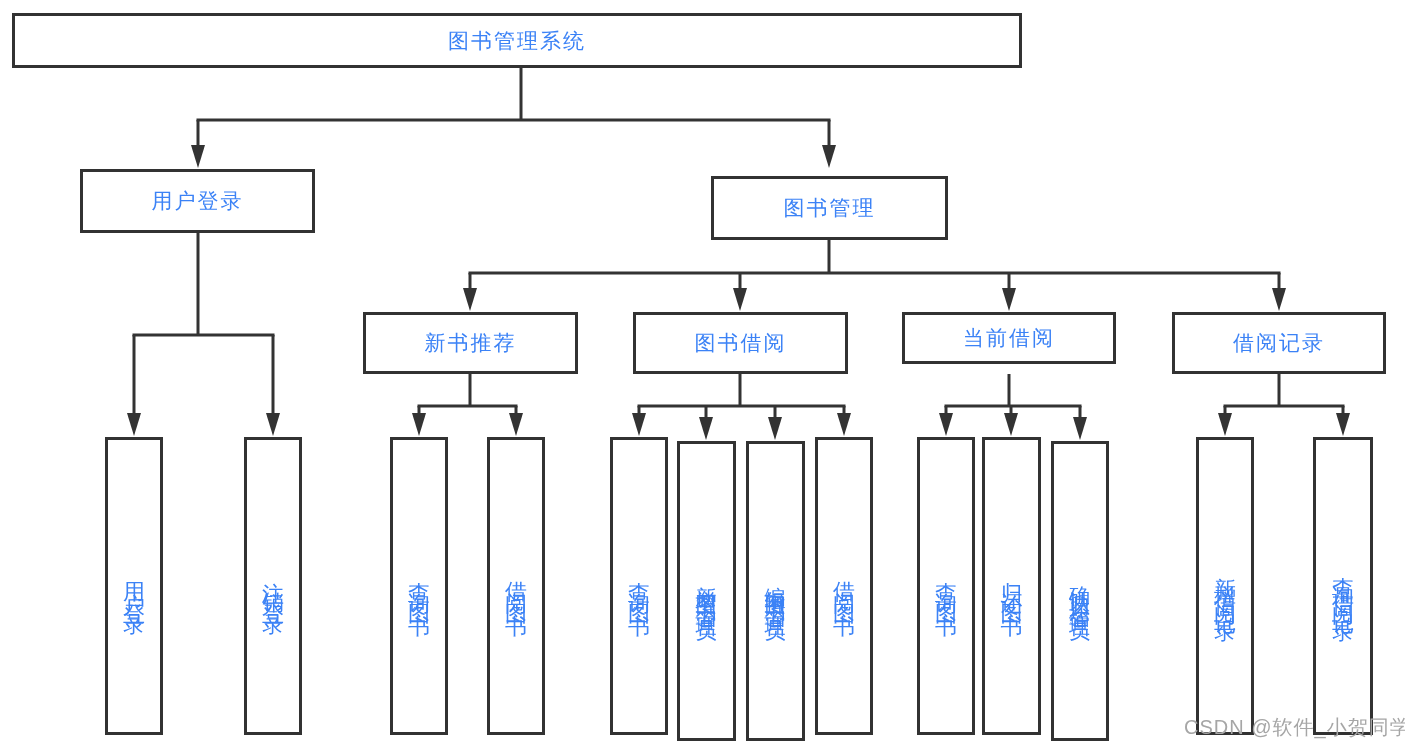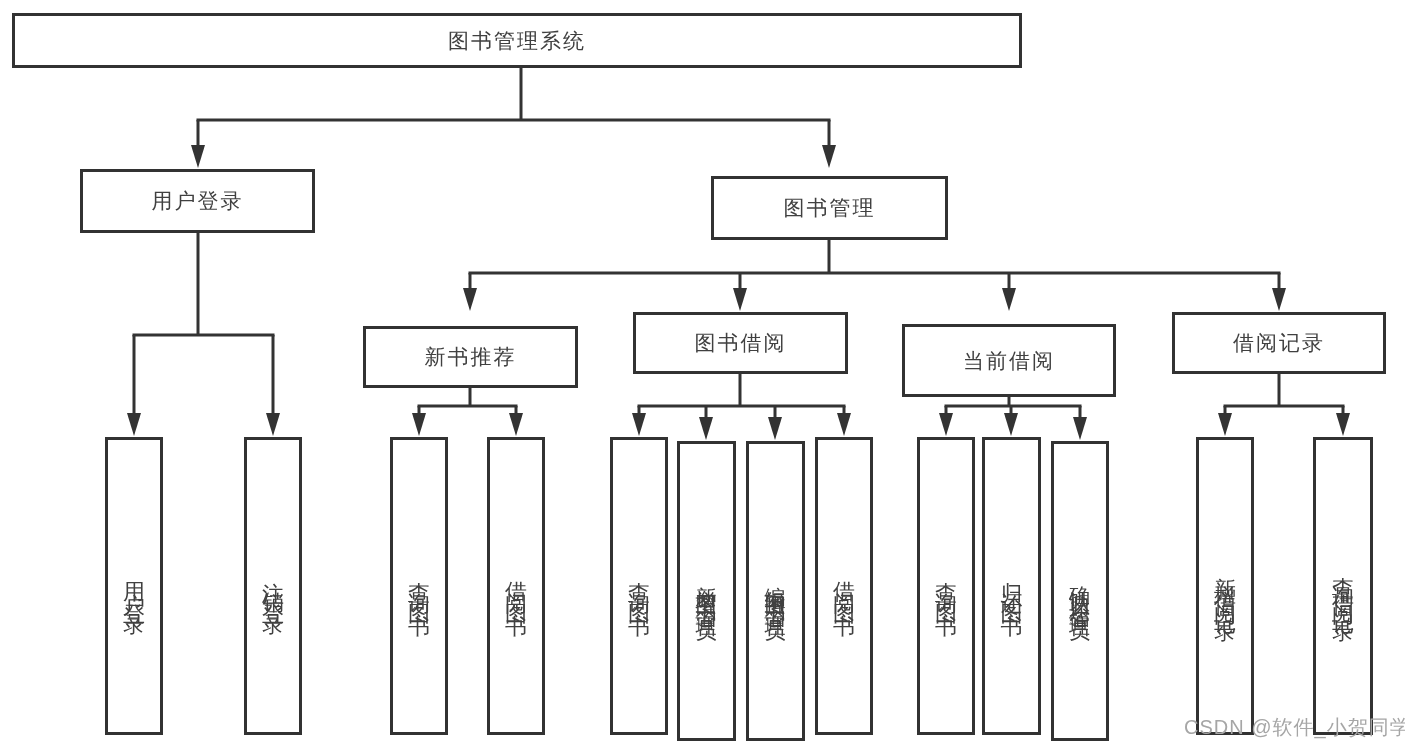--- a/index.html
+++ b/index.html
@@ -22,21 +22,21 @@
     z-index: 0;
   }
   .box {
     position: absolute;
     box-sizing: border-box;
     border: 3px solid #323232;
     background: #ffffff;
     display: flex;
     align-items: center;
     justify-content: center;
-    color: #404040;
+    color: #3b82f6;
     z-index: 1;
   }
   .hbox {
     font-size: 21px;
     letter-spacing: 2px;
     white-space: nowrap;
   }
   .leaf span {
     writing-mode: vertical-rl;
     text-orientation: mixed;
@@ -156,27 +156,27 @@
     <span>图书管理系统</span>
   </div>
 
   <div class="box hbox" style="left:80px; top:169px; width:235px; height:64px;">
     <span>用户登录</span>
   </div>
   <div class="box hbox" style="left:711px; top:169px; width:237px; height:64px;margin-top:7px;">
     <span>图书管理</span>
   </div>
 
-  <div class="box hbox" style="left:363px; top:326px; width:215px; height:62px;">
+  <div class="box hbox" style="left:363px; top:312px; width:215px; height:62px;">
     <span>新书推荐</span>
   </div>
   <div class="box hbox" style="left:633px; top:312px; width:215px; height:62px;align-items:center;">
     <span>图书借阅</span>
   </div>
-  <div class="box hbox" style="left:902px; top:324px; width:214px; height:73px;">
+  <div class="box hbox" style="left:902px; top:312px; width:214px; height:52px;">
     <span>当前借阅</span>
   </div>
   <div class="box hbox" style="left:1172px; top:312px; width:214px; height:62px;">
     <span>借阅记录</span>
   </div>
 
   <div class="box leaf ls4" style="left:105px; top:437px; width:58px; height:298px;">
     <span>用户登录</span>
   </div>
   <div class="box leaf ls4" style="left:244px; top:437px; width:58px; height:298px;">

